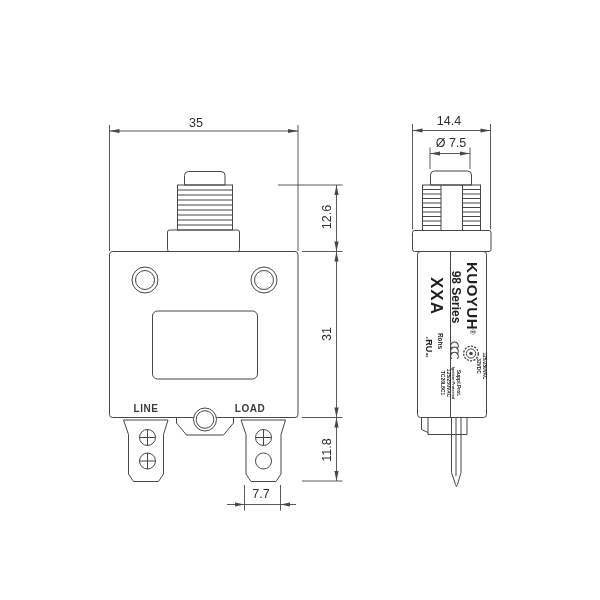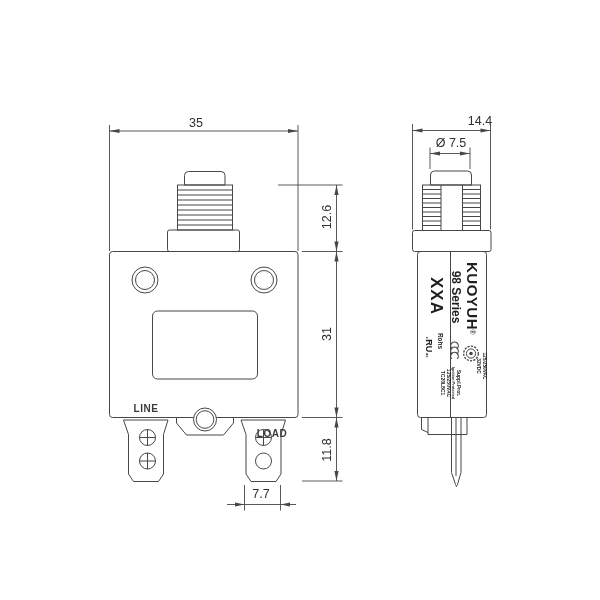--- a/index.html
+++ b/index.html
@@ -131,25 +131,25 @@
     <path d="M430 153.5 L440 151.5 L440 155.5 Z"></path>
     <path d="M470 153.5 L460 151.5 L460 155.5 Z"></path>
   </g>
 </svg>
 
 <div class="label dim" style="left:196px;top:123px;">35</div>
 <div class="label dim rotm90" style="left:327px;top:217px;">12.6</div>
 <div class="label dim rotm90" style="left:327px;top:334px;">31</div>
 <div class="label dim rotm90" style="left:327px;top:450px;">11.8</div>
 <div class="label dim" style="left:261px;top:494px;">7.7</div>
-<div class="label dim" style="left:449px;top:121px;margin-left:31px;">14.4</div>
+<div class="label dim" style="left:449px;top:121px;">14.4</div>
 <div class="label dim" style="left:451px;top:143px;text-align:center;">Ø 7.5</div>
 
 <div class="label port" style="left:146px;top:409px;">LINE</div>
-<div class="label port" style="left:272px;top:409px;margin-top:25px;">LOAD</div>
+<div class="label port" style="left:250px;top:409px;">LOAD</div>
 
 <div class="label brand rot90" style="left:472px;top:296px;">KUOYUH</div>
 <div class="label reg rot90" style="left:472px;top:332px;">®</div>
 <div class="label series rot90" style="left:456px;top:297px;">98 Series</div>
 <div class="label amps rot90" style="left:436px;top:296px;">XXA</div>
 <div class="label rohs rot90" style="left:440px;top:341px;">Rohs</div>
 
 <div class="label rot90" style="left:429px;top:347px;">
   <span class="ulblock">
     <span>c</span>

